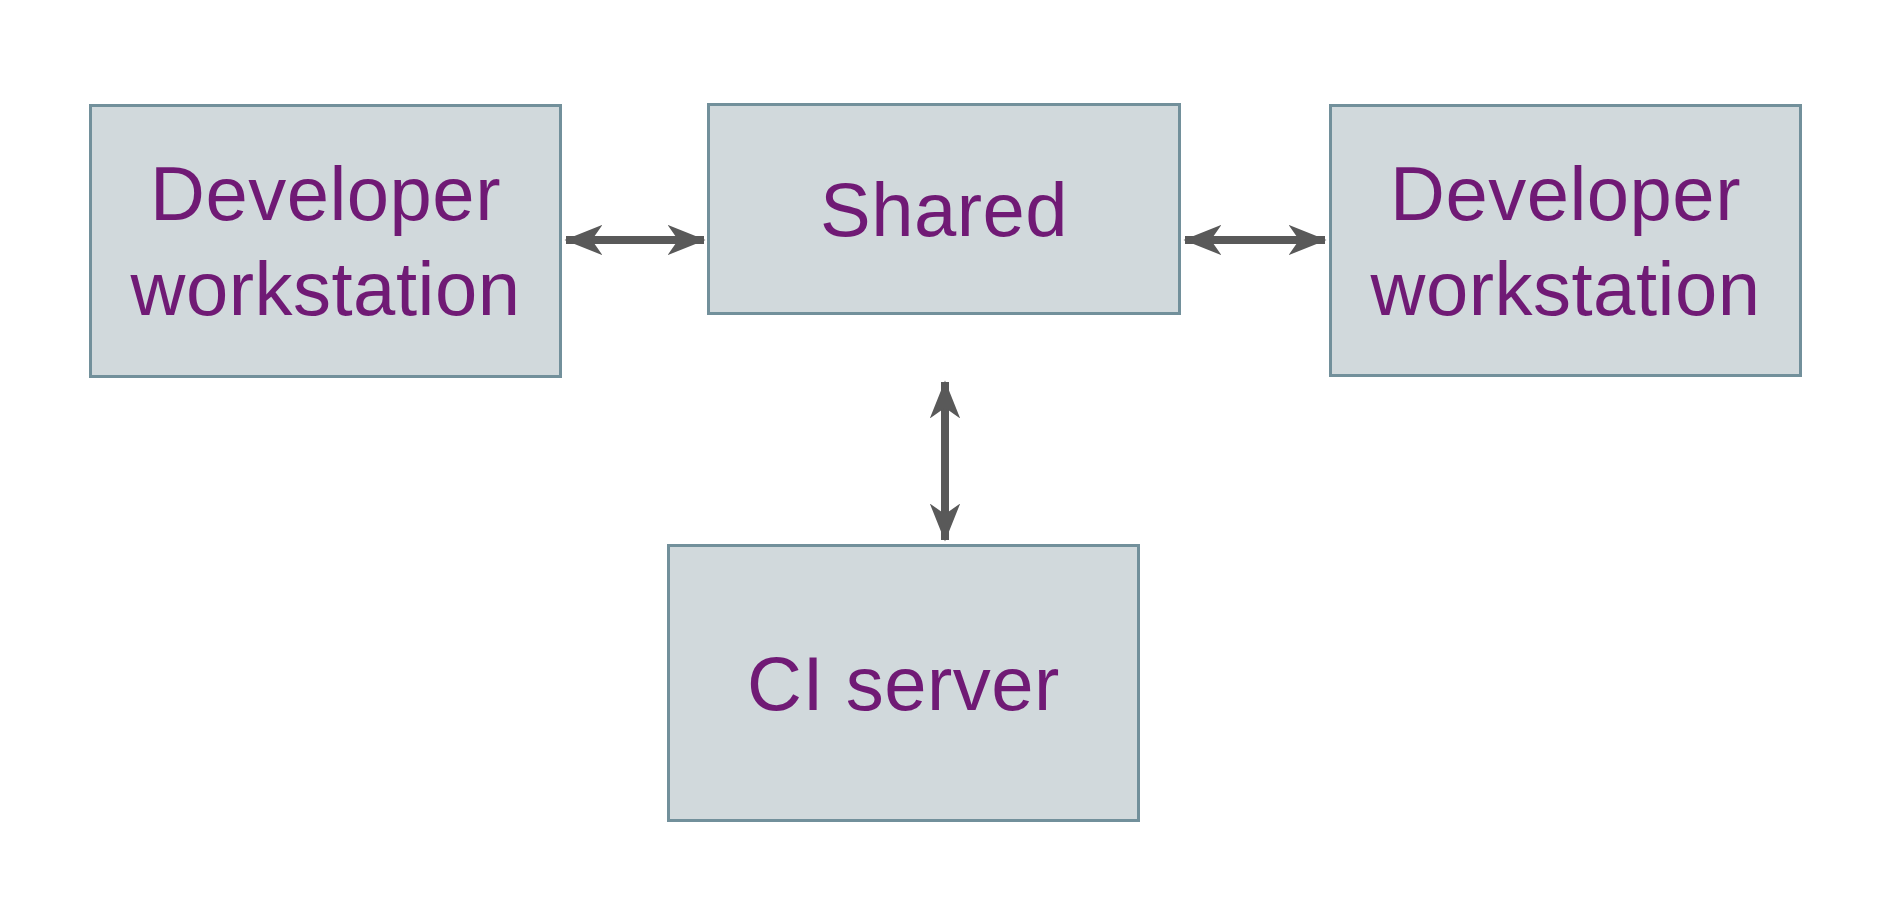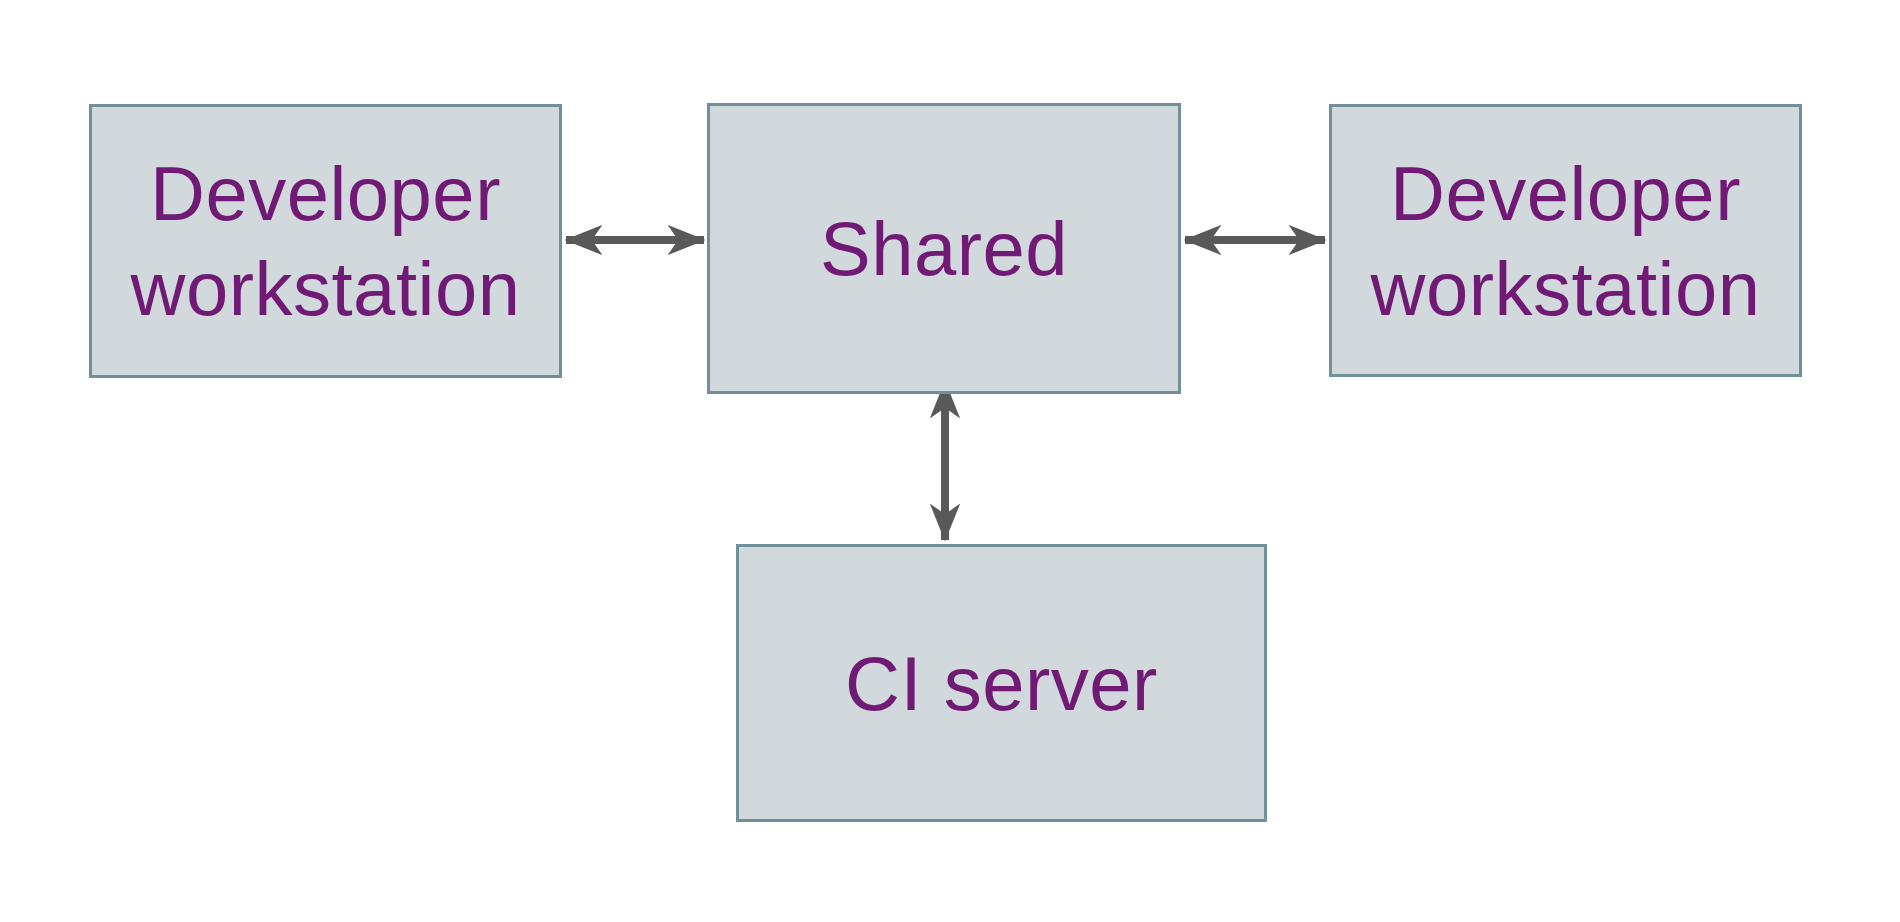--- a/index.html
+++ b/index.html
@@ -35,23 +35,23 @@
     text-align: center;
   }
   .node .line {
     font-size: 76px;
     line-height: 95px;
     color: #701a75;
     letter-spacing: 0.5px;
     white-space: nowrap;
   }
   .node-dev-left   { left: 89px;   top: 104px; width: 473px; height: 274px; }
-  .node-cache      { left: 707px;  top: 103px; width: 474px; height: 291px; }
+  .node-cache      { left: 707px;  top: 103px; width: 474px; height: 212px; }
   .node-dev-right  { left: 1329px; top: 104px; width: 473px; height: 273px; }
-  .node-ci         { left: 736px;  top: 544px; width: 531px; height: 278px; }
+  .node-ci         { left: 667px;  top: 544px; width: 473px; height: 278px; }
 </style>
 </head>
 <body>
 
 <div class="canvas">
 
   <svg class="arrow-layer" width="1900" height="922" viewBox="0 0 1900 922" xmlns="http://www.w3.org/2000/svg">
     <defs>
       <marker id="head" viewBox="0 0 10 8" refX="9.6" refY="4" markerWidth="38" markerHeight="32" markerUnits="userSpaceOnUse" orient="auto-start-reverse">
         <path d="M0,0 L10,4 L0,8 L2.8,4 Z" fill="#595959"></path>

